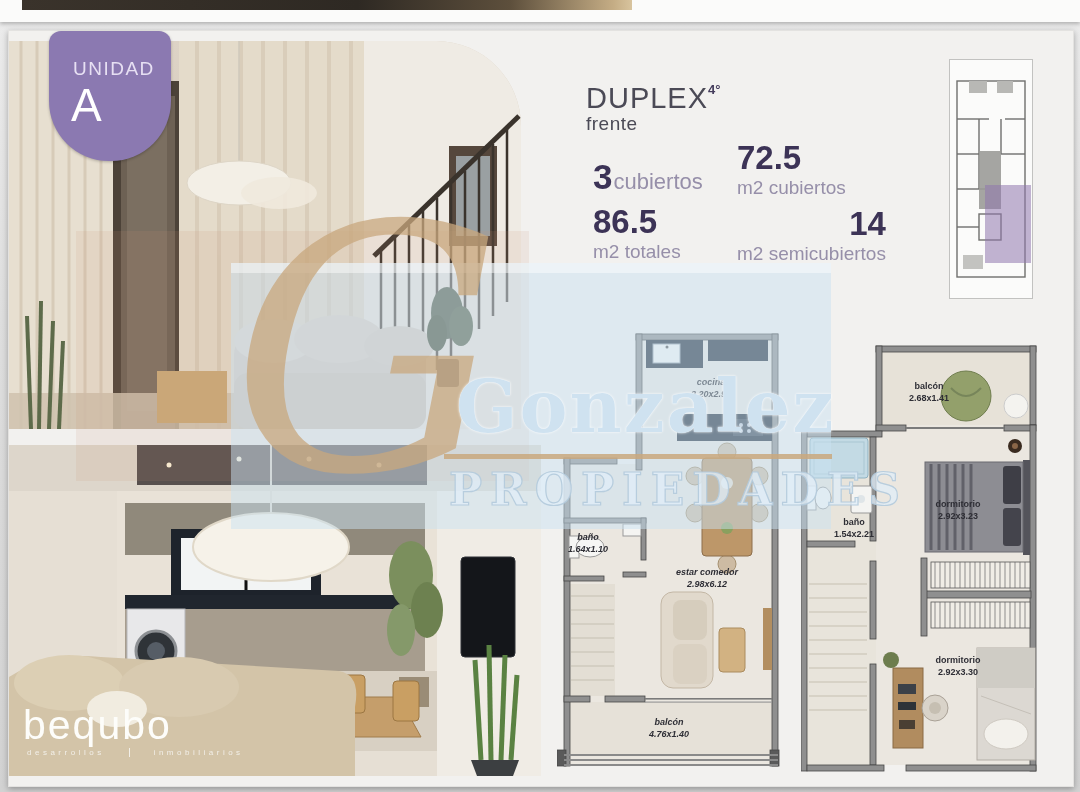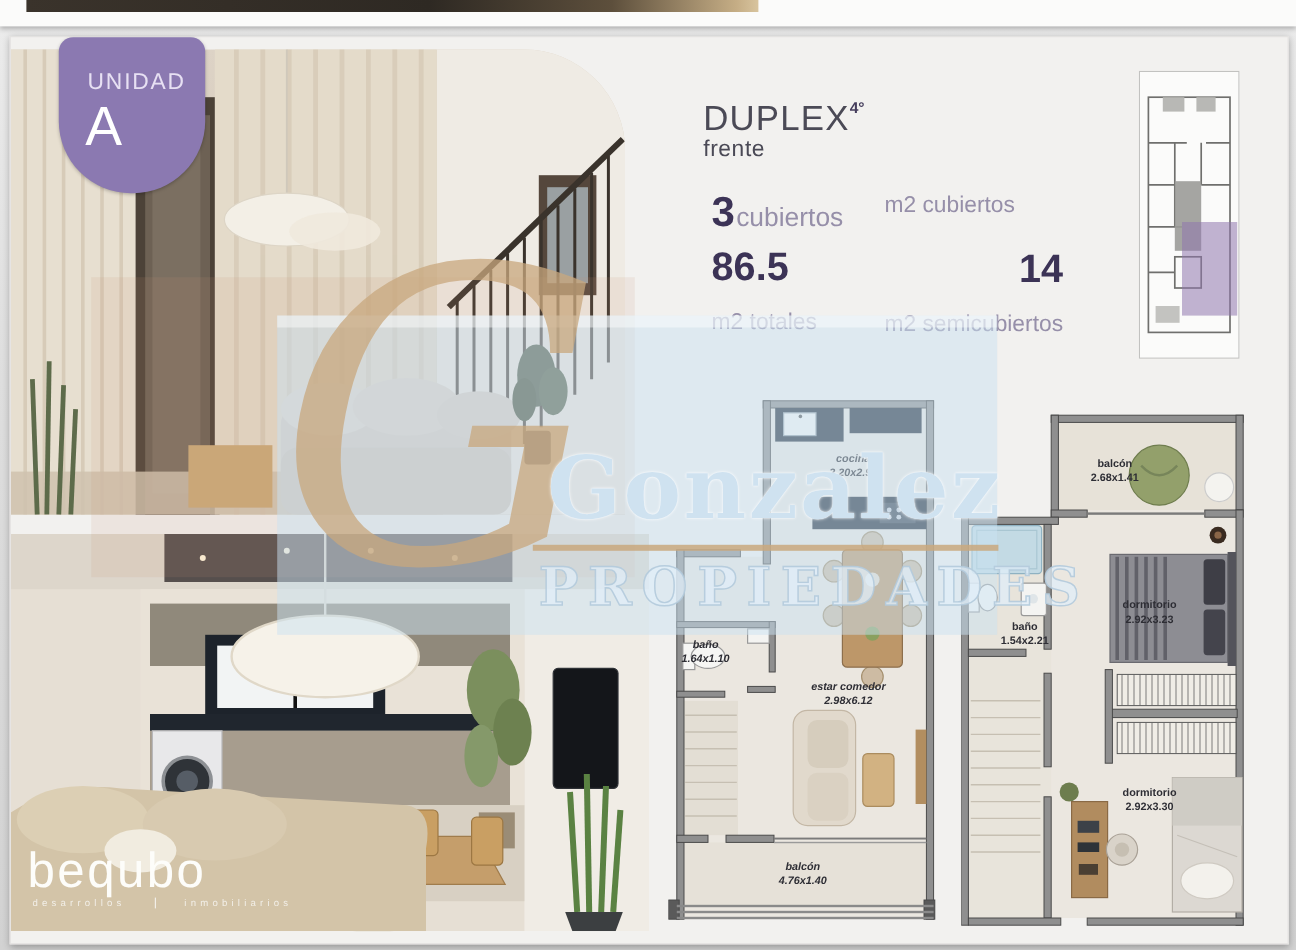--- a/index.html
+++ b/index.html
@@ -25,21 +25,21 @@
     border-radius:12px 12px 60px 60px;z-index:40;box-shadow:0 1px 3px rgba(0,0,0,.25);}
   .badge .u{display:block;margin:27px 0 0 24px;font-size:19px;letter-spacing:1.5px;color:#e7e0f3;font-weight:400;}
   .badge .a{display:block;margin:2px 0 0 22px;font-size:46px;font-weight:300;color:#ffffff;line-height:1;}
   
   .header{left:577px;top:52px;z-index:15;color:#4b4a56;}
   .header .t{font-size:29px;font-weight:500;letter-spacing:1px;line-height:1.0;}
   .header .t sup{font-size:13px;font-weight:600;color:#453d5c;vertical-align:14px;letter-spacing:0;}
   .header .s{font-size:19px;font-weight:400;letter-spacing:.5px;line-height:1.0;margin-top:1px;}
   .stat{z-index:15;}
   .stat .v{font-size:33px;font-weight:700;color:#3c3356;line-height:1;}
-  .stat .l{font-size:19px;font-weight:400;color:#968fa9;line-height:1.15;margin-top:20px;}
+  .stat .l{font-size:19px;font-weight:400;color:#968fa9;line-height:1.15;margin-top:3px;}
   .stat.inline{display:flex;align-items:baseline;gap:1px;}
   .stat.inline .v{font-size:35px;}
   .stat.inline .l{font-size:22px;margin-top:0;}
   
   .keyplan{left:940px;top:28px;width:84px;height:240px;z-index:15;}
   
   .plan{z-index:20;}
   .plan-lower{left:548px;top:295px;width:245px;height:462px;font-style:italic;}
   .plan-upper{left:792px;top:305px;width:272px;height:452px;}
   .room-label{position:absolute;transform:translateX(-50%);text-align:center;z-index:22;
@@ -251,20 +251,21 @@
   <div class="abs header">
     <div class="t"><span>DUPLEX</span><sup>4°</sup></div>
     <div class="s">frente</div>
   </div>
 
   <div class="abs stat inline" style="left:584px;top:128px;">
     <span class="v">3</span>
     <span class="l">cubiertos</span>
   </div>
   <div class="abs stat" style="left:728px;top:110px;">
+    <div class="v">72.5</div>
     <div class="l">m2 cubiertos</div>
   </div>
   <div class="abs stat" style="left:584px;top:174px;">
     <div class="v">86.5</div>
     <div class="l">m2 totales</div>
   </div>
   <div class="abs stat" style="left:728px;top:176px;text-align:right;">
     <div class="v">14</div>
     <div class="l">m2 semicubiertos</div>
   </div>

